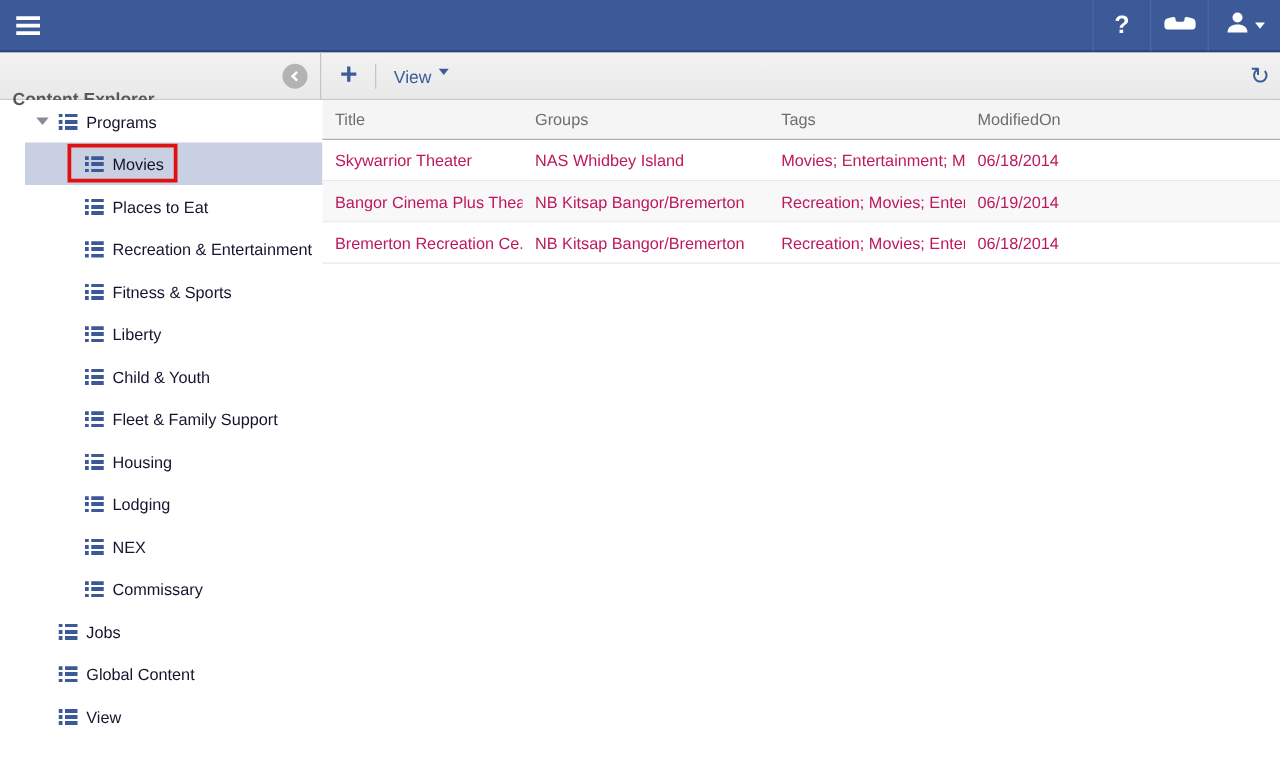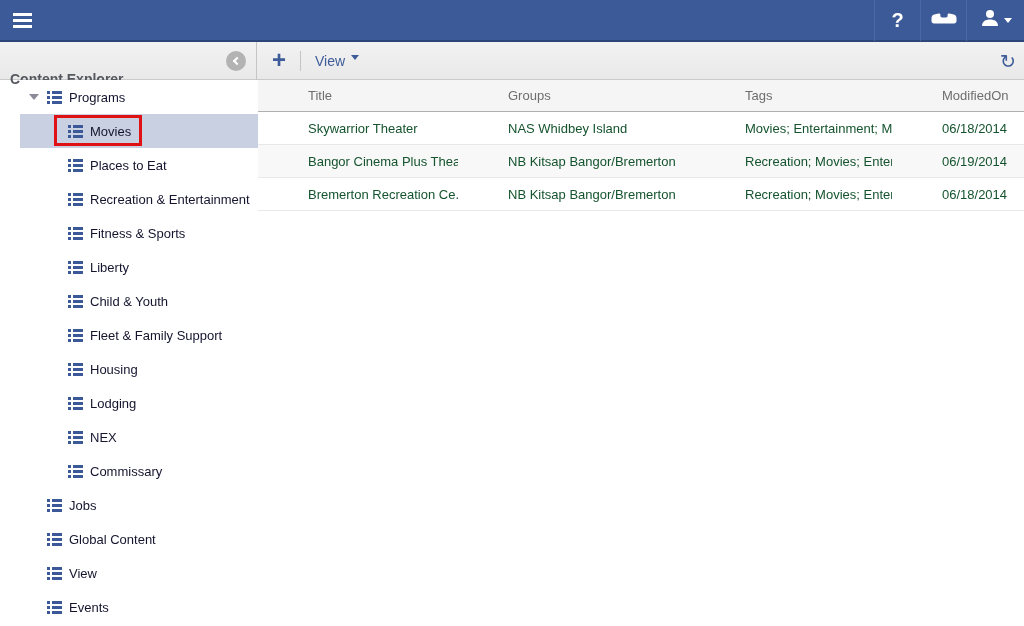--- a/index.html
+++ b/index.html
@@ -55,24 +55,24 @@
       background-repeat:no-repeat, no-repeat; }
   .annotation-box { position:absolute; left:34px; top:1px; width:88px; height:31px;
       border:3px solid #e01112; pointer-events:none; }
   .v-scrollbar { position:absolute; right:3px; top:8px; width:8px; height:500px;
       background:#c1c1c1; border-radius:4px; cursor:pointer; }
 
   
   .main { position:absolute; left:258px; top:80px; width:766px; height:546px; background:#fff; }
   .grid-header { display:flex; height:32px; background:#f5f5f5; border-bottom:1px solid #b0b0b0;
       align-items:center; font-size:13px; color:#6e6e6e; }
-  .grid-row { display:flex; height:33px; align-items:center; font-size:13px; color:#14532d;
+  .grid-row { display:flex; height:33px; align-items:center; font-size:13px; color:#be185d;
       border-bottom:1px solid #e8e8e8; background:#fff; cursor:pointer; }
   .grid-row.alt { background:#f8f8f8; }
-  .col { padding-left:10px; white-space:nowrap; overflow:hidden;margin-left:40px; }
+  .col { padding-left:10px; white-space:nowrap; overflow:hidden; }
   .col-title { width:160px; }
   .col-groups { width:197px; }
   .col-tags { width:157px; }
   .col-modified { flex:1; }
 </style>
 </head>
 <body>
 
 <div id="app">
 
@@ -181,24 +181,20 @@
       <span>Jobs</span>
     </div>
     <div class="tree-item lvl0">
       <span class="list-icon"></span>
       <span>Global Content</span>
     </div>
     <div class="tree-item lvl0">
       <span class="list-icon"></span>
       <span>View</span>
     </div>
-    <div class="tree-item lvl0">
-      <span class="list-icon"></span>
-      <span>Events</span>
-    </div>
     <div class="v-scrollbar"></div>
   </div>
 
   <div class="main">
     <div class="grid-header">
       <div class="col col-title">Title</div>
       <div class="col col-groups">Groups</div>
       <div class="col col-tags">Tags</div>
       <div class="col col-modified">ModifiedOn</div>
     </div>

